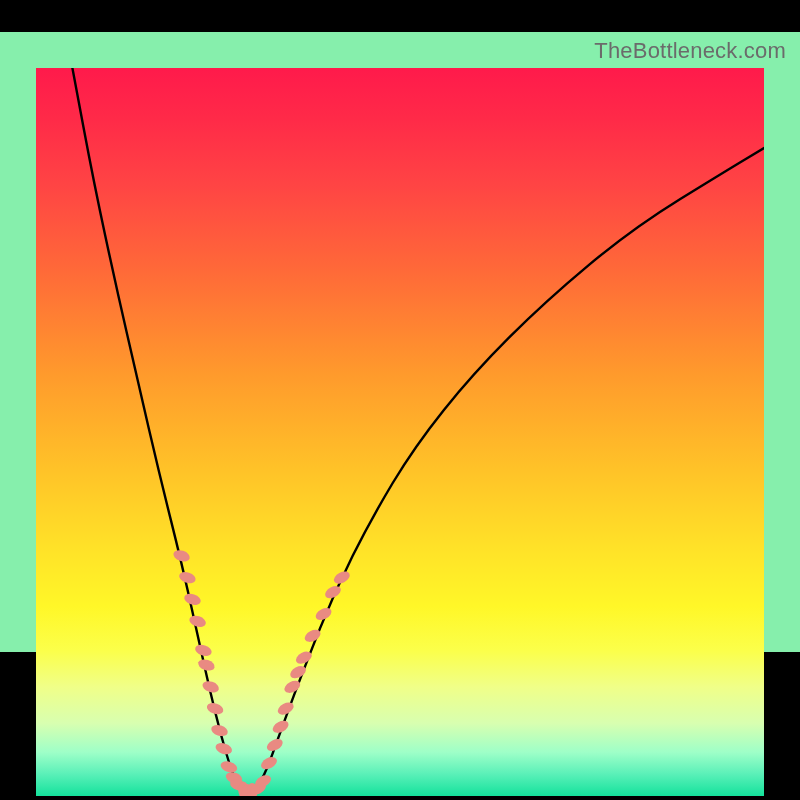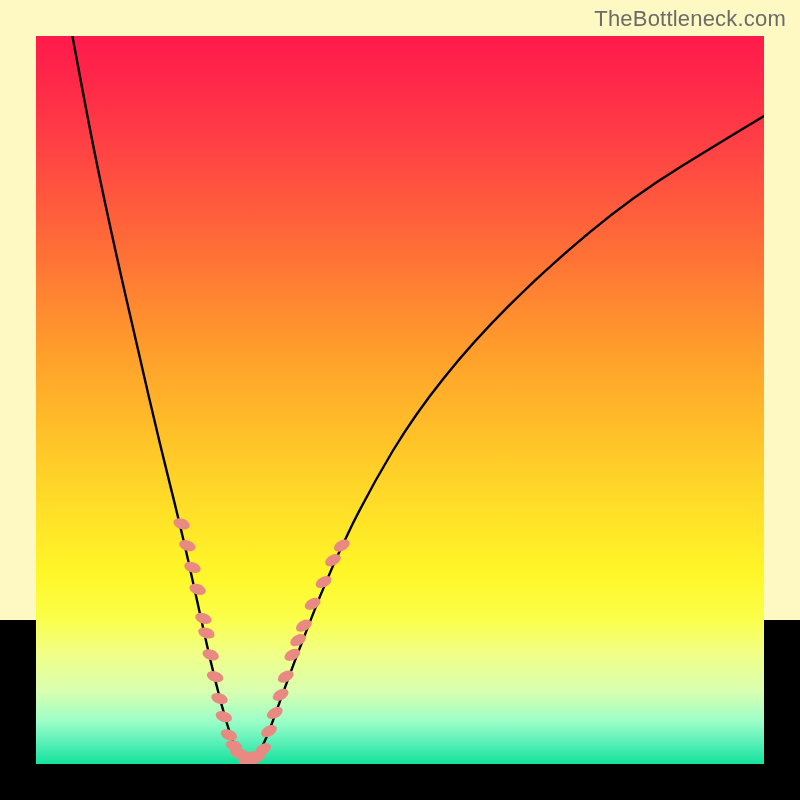--- a/index.html
+++ b/index.html
@@ -8,21 +8,22 @@
     width: 800px;
     height: 800px;
     overflow: hidden;
     background: #000;
     font-family: Arial, Helvetica, sans-serif;
   }
   .outer {
     position: relative;
     width: 800px;
     height: 620px;
-    background: #fef9c3;
+    background: #86efac;
+    margin-top: 32px;
   }
   .plot {
     position: absolute;
     left: 36px;
     top: 36px;
     width: 728px;
     height: 728px;
     
     background: linear-gradient(
       to bottom,

